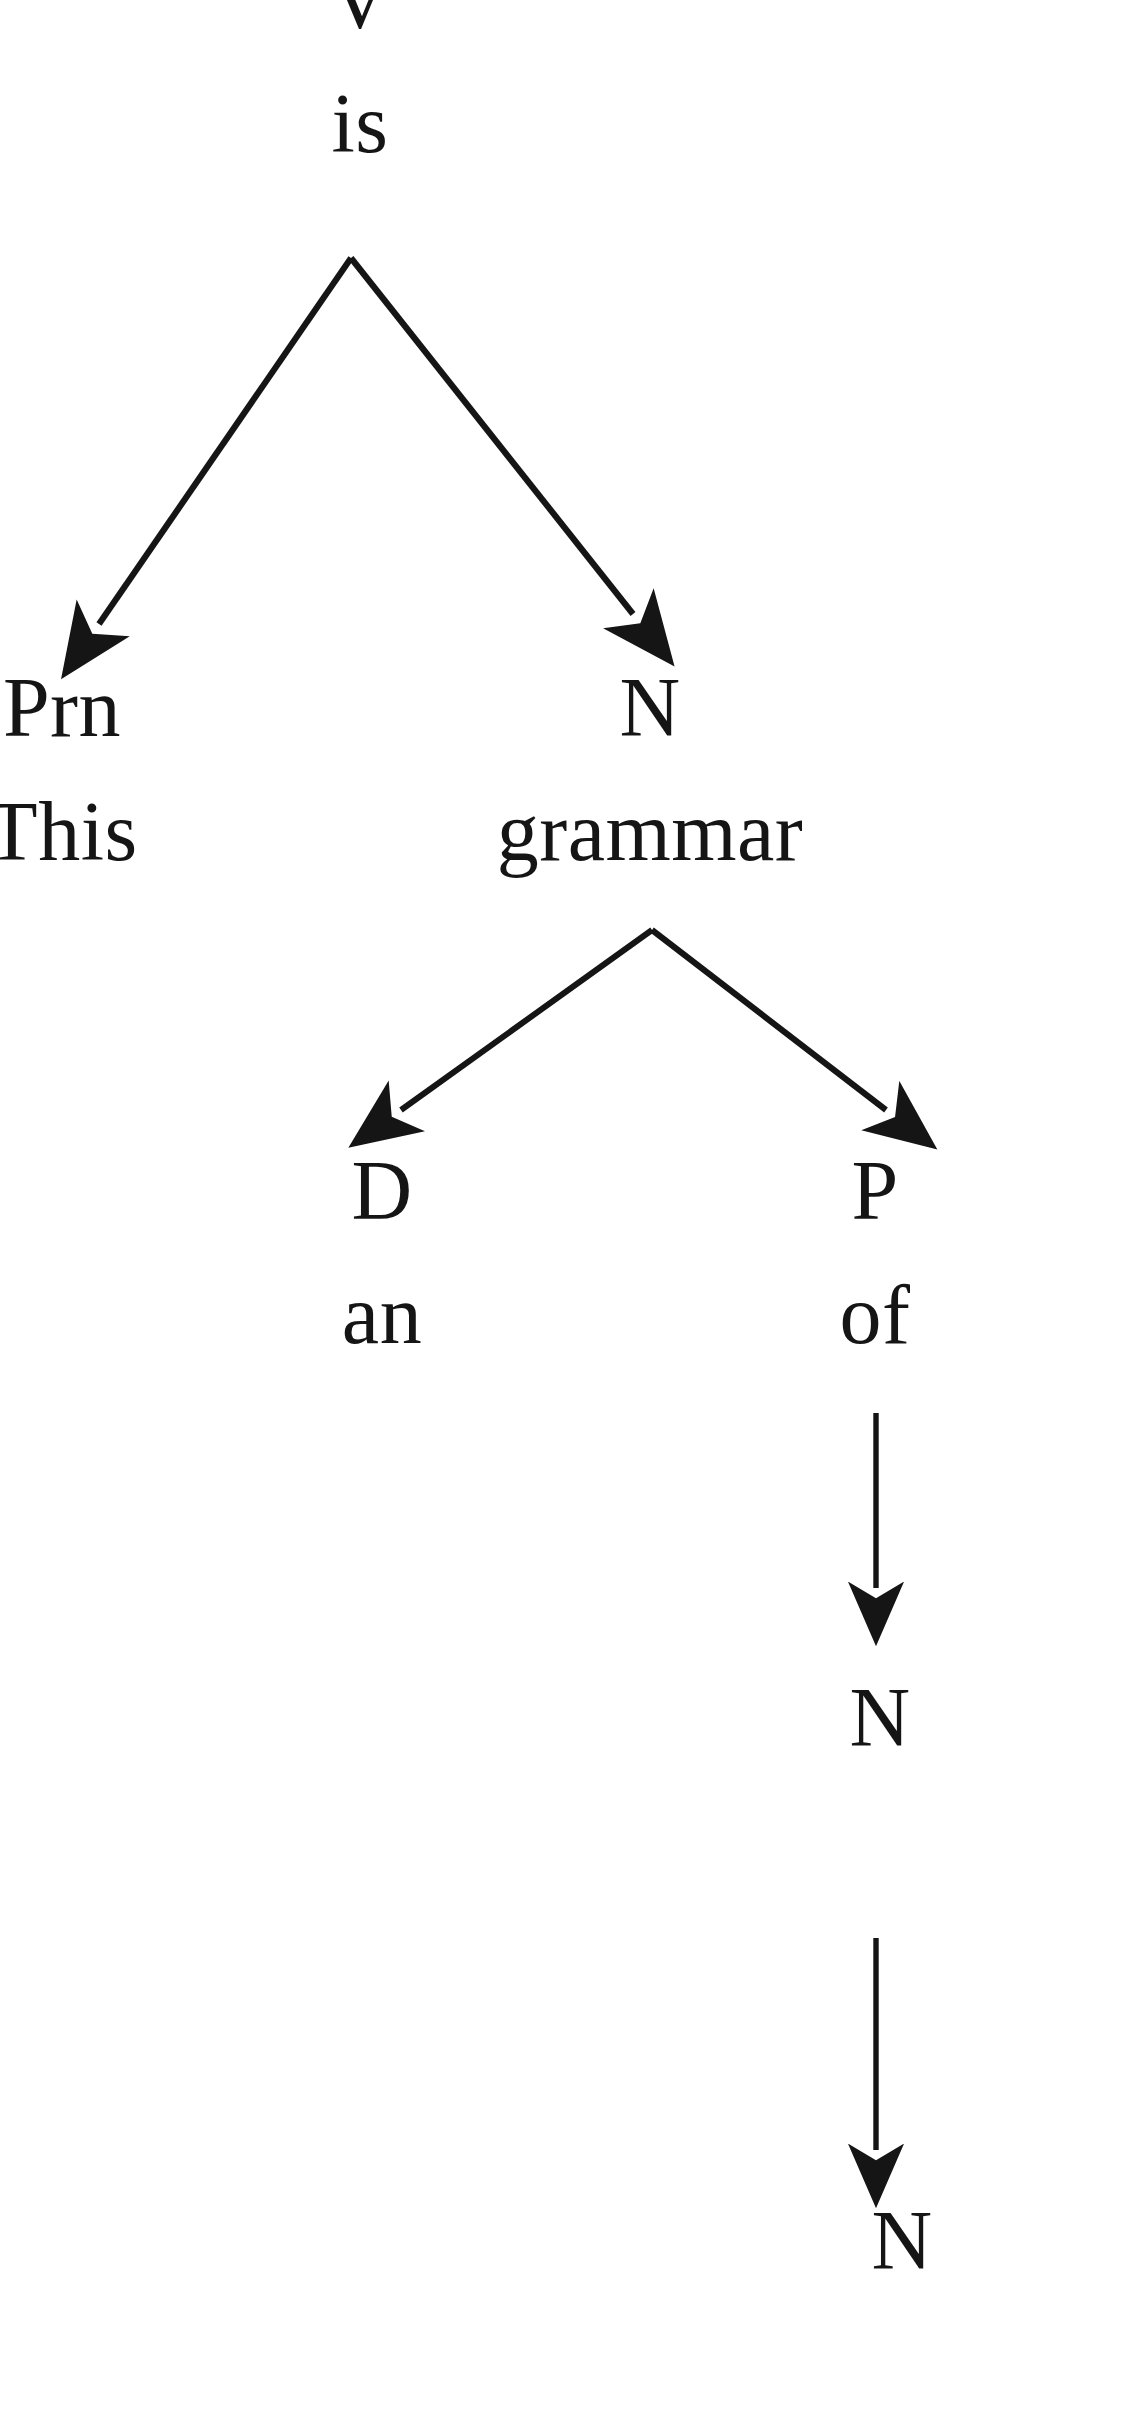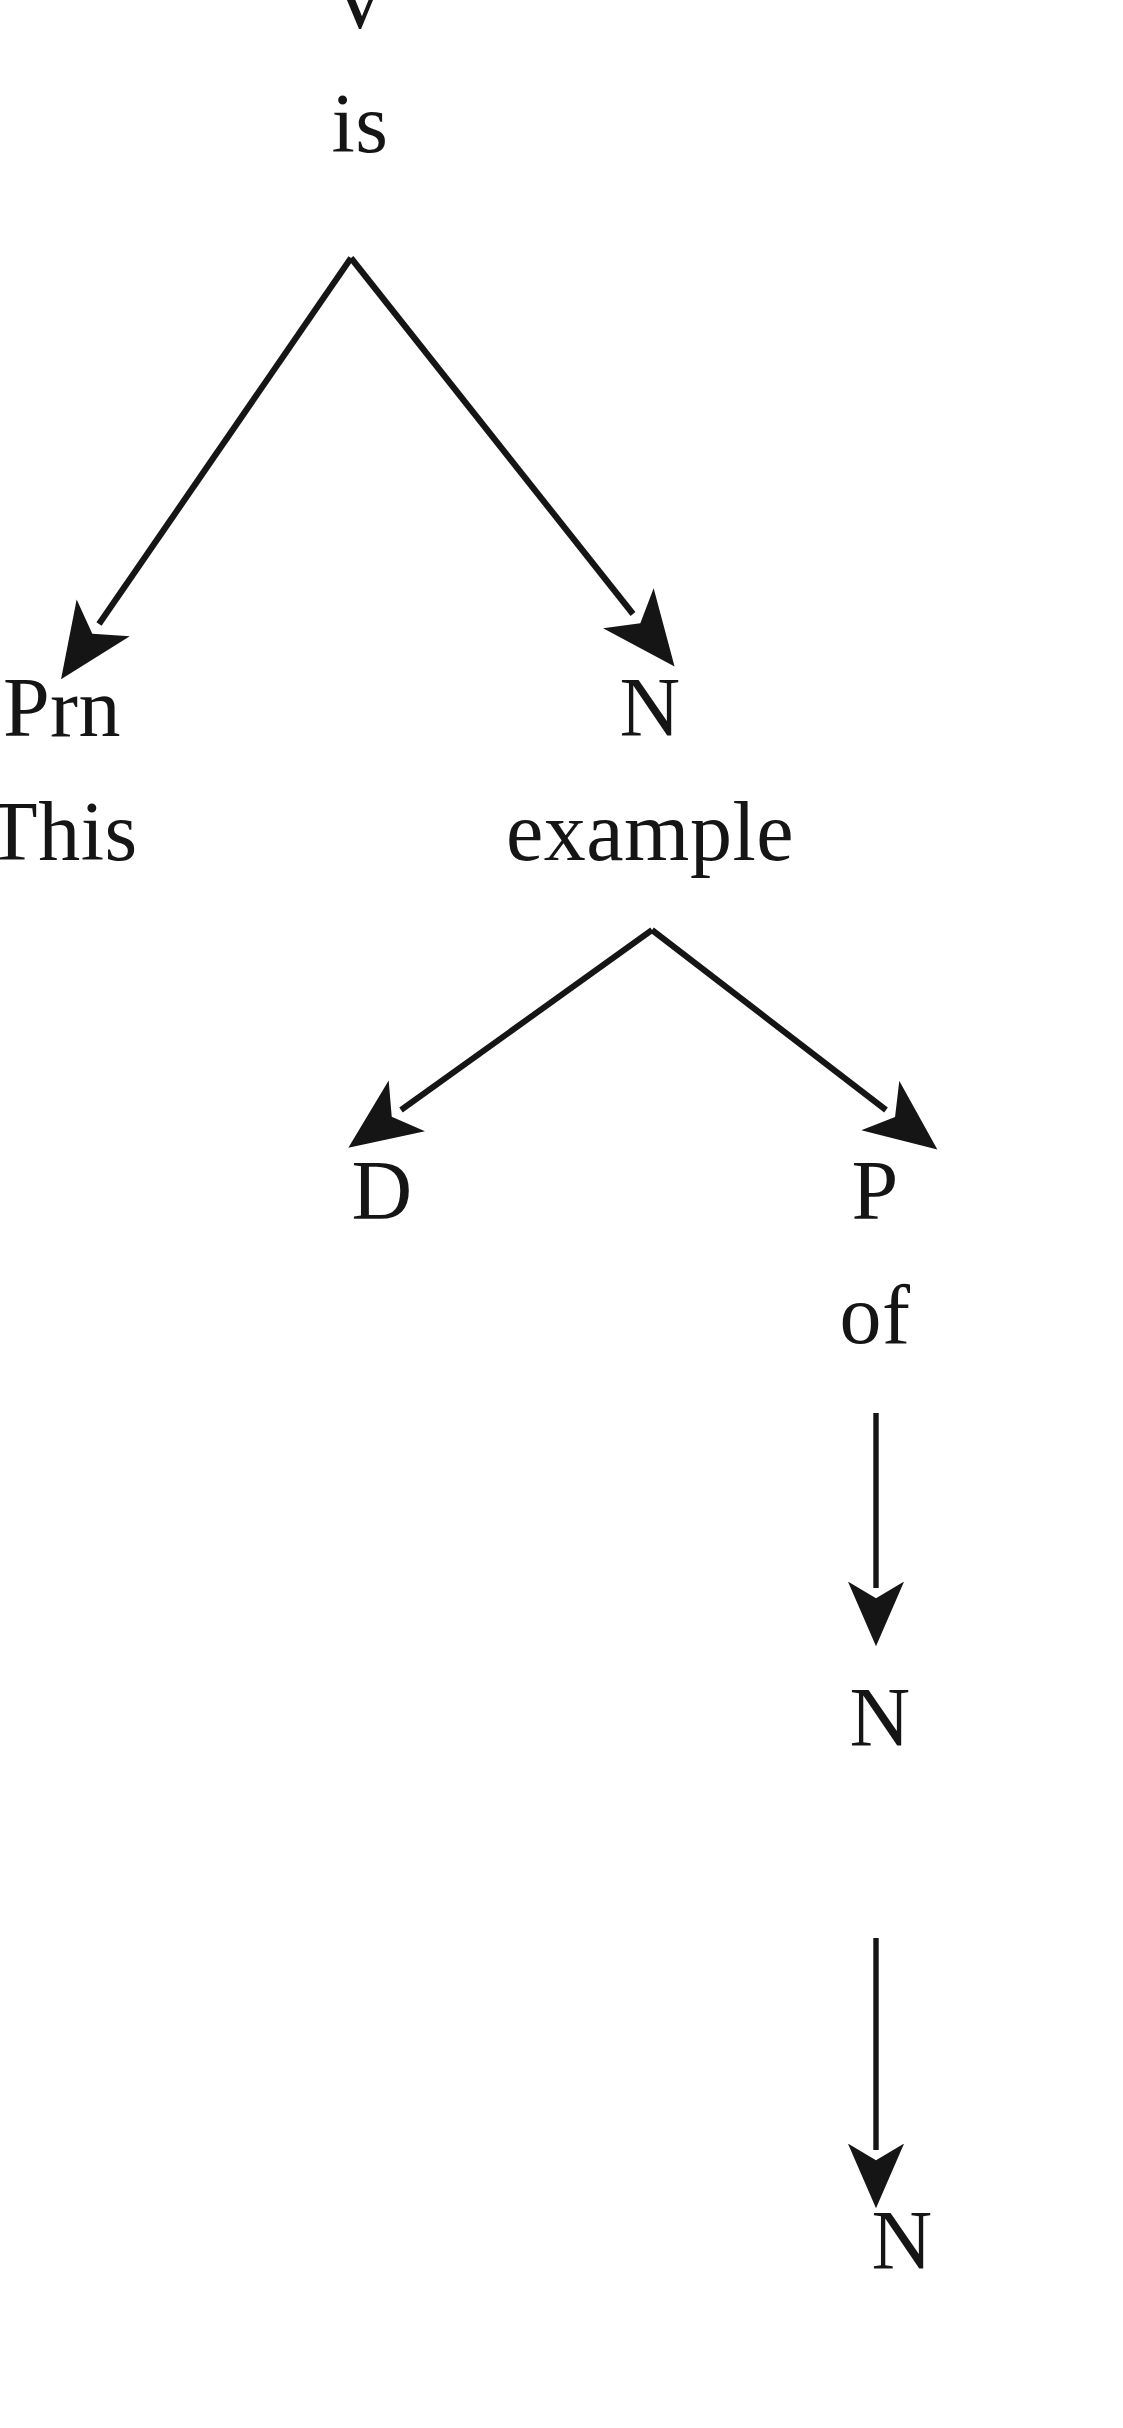--- a/index.html
+++ b/index.html
@@ -82,25 +82,26 @@
     <span class="word">is</span>
   </div>
 
   <div class="node n-prn">
     <span class="cat">Prn</span>
     <span class="word">This</span>
   </div>
 
   <div class="node n-nexam">
     <span class="cat">N</span>
-    <span class="word">example</span>
+    <span class="word">grammar</span>
   </div>
 
   <div class="node n-det">
     <span class="cat">D</span>
+    <span class="word">an</span>
   </div>
 
   <div class="node n-prep">
     <span class="cat">P</span>
     <span class="word">of</span>
   </div>
 
   <div class="node n-ngram">
     <span class="cat">N</span>
   </div>

